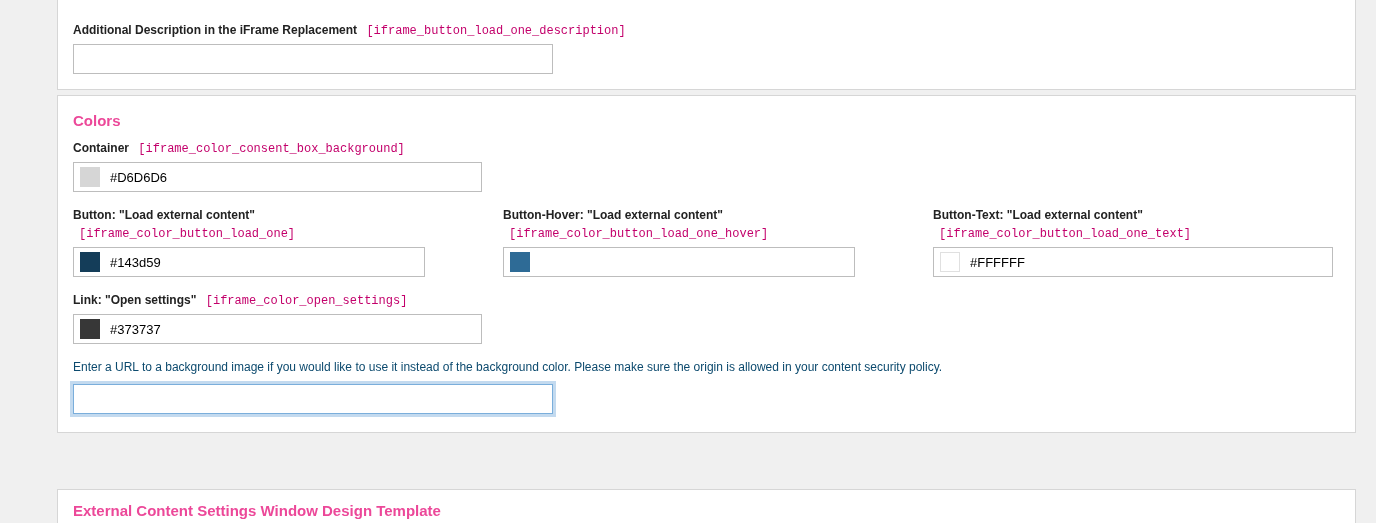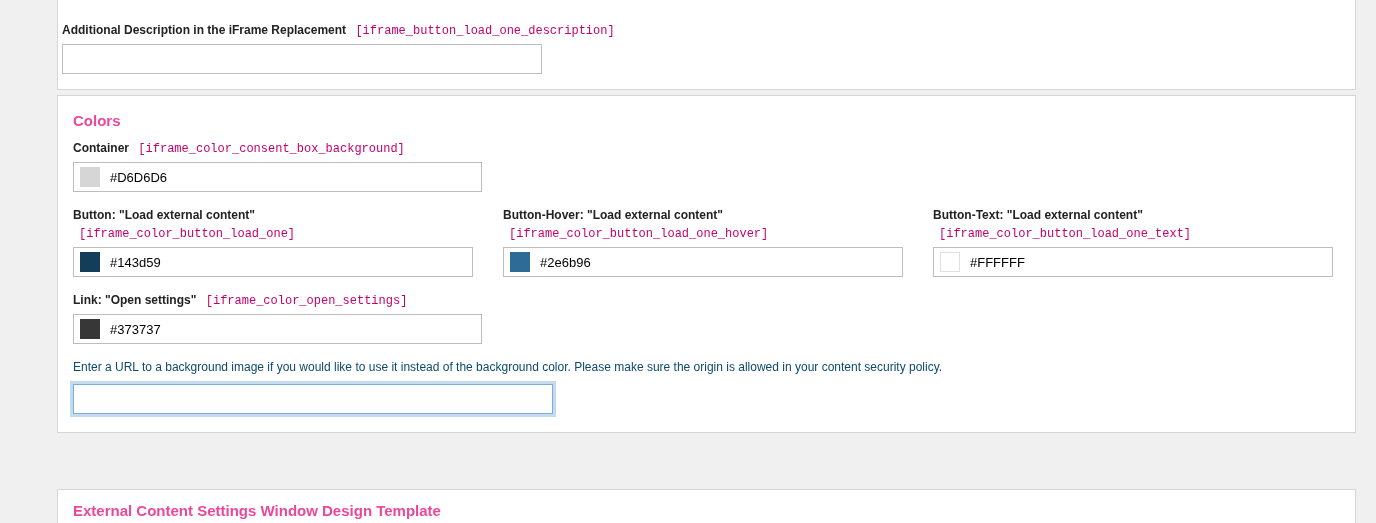--- a/index.html
+++ b/index.html
@@ -99,24 +99,24 @@
     flex: 1;
     padding: 0;
   }
   .row {
     display: flex;
     gap: 30px;
     margin-bottom: 14px;
     flex-wrap: nowrap;
   }
   .col { flex: 0 0 auto; }
-  .col .color-wrap { width: 400px; }
+  .col .color-wrap { width: 352px; }
   .col-narrow .color-wrap { width: 400px; }
   .field-block { margin-bottom: 14px; }
-  .top-inner { position: absolute; left:4px; bottom:15px; }
+  .top-inner { position: absolute; left:15px; bottom:15px; }
 </style>
 </head>
 <body>
 
 <div class="page">
 
   <div class="panel top">
     <div class="top-inner">
       <div class="field-label">
         <span>Additional Description in the iFrame Replacement</span>
@@ -151,21 +151,20 @@
           <input class="color-text" type="text" value="#143d59" style="">
         </div>
       </div>
       <div class="col">
         <div class="field-label" style="width:400px;">
           <span>Button-Hover: "Load external content"</span>
           <span class="key">[iframe_color_button_load_one_hover]</span>
         </div>
         <div class="color-wrap">
           <span class="swatch" style="background:#2e6b96"></span>
-          <input class="color-text" type="text" value="#2e6b96" style="">
         </div>
       </div>
       <div class="col col-narrow">
         <div class="field-label" style="width:400px;">
           <span>Button-Text: "Load external content"</span>
           <span class="key">[iframe_color_button_load_one_text]</span>
         </div>
         <div class="color-wrap">
           <span class="swatch" style="background:#ffffff;border:1px solid #e0e0e0"></span>
           <input class="color-text" type="text" value="#FFFFFF" style="">

